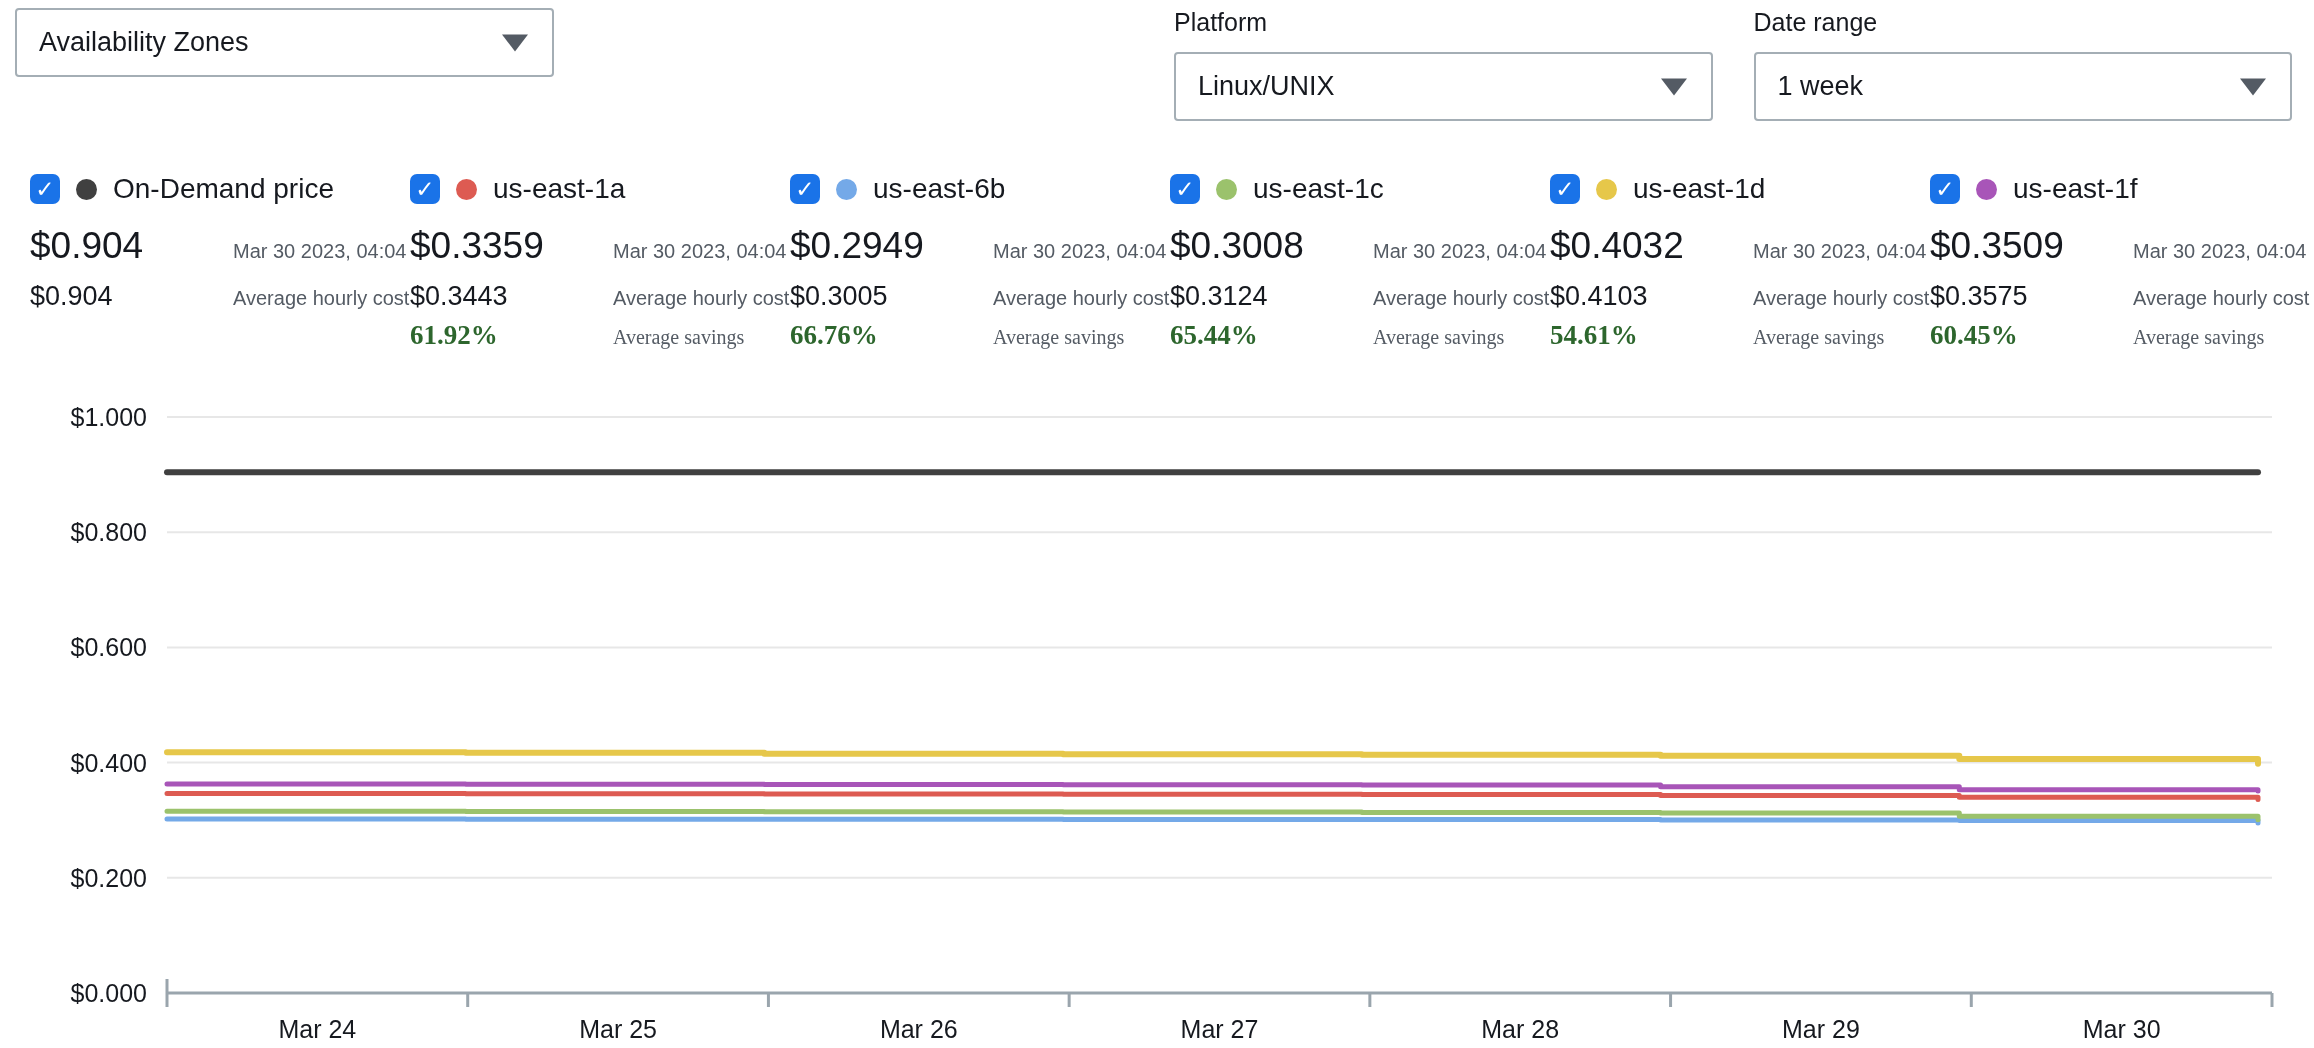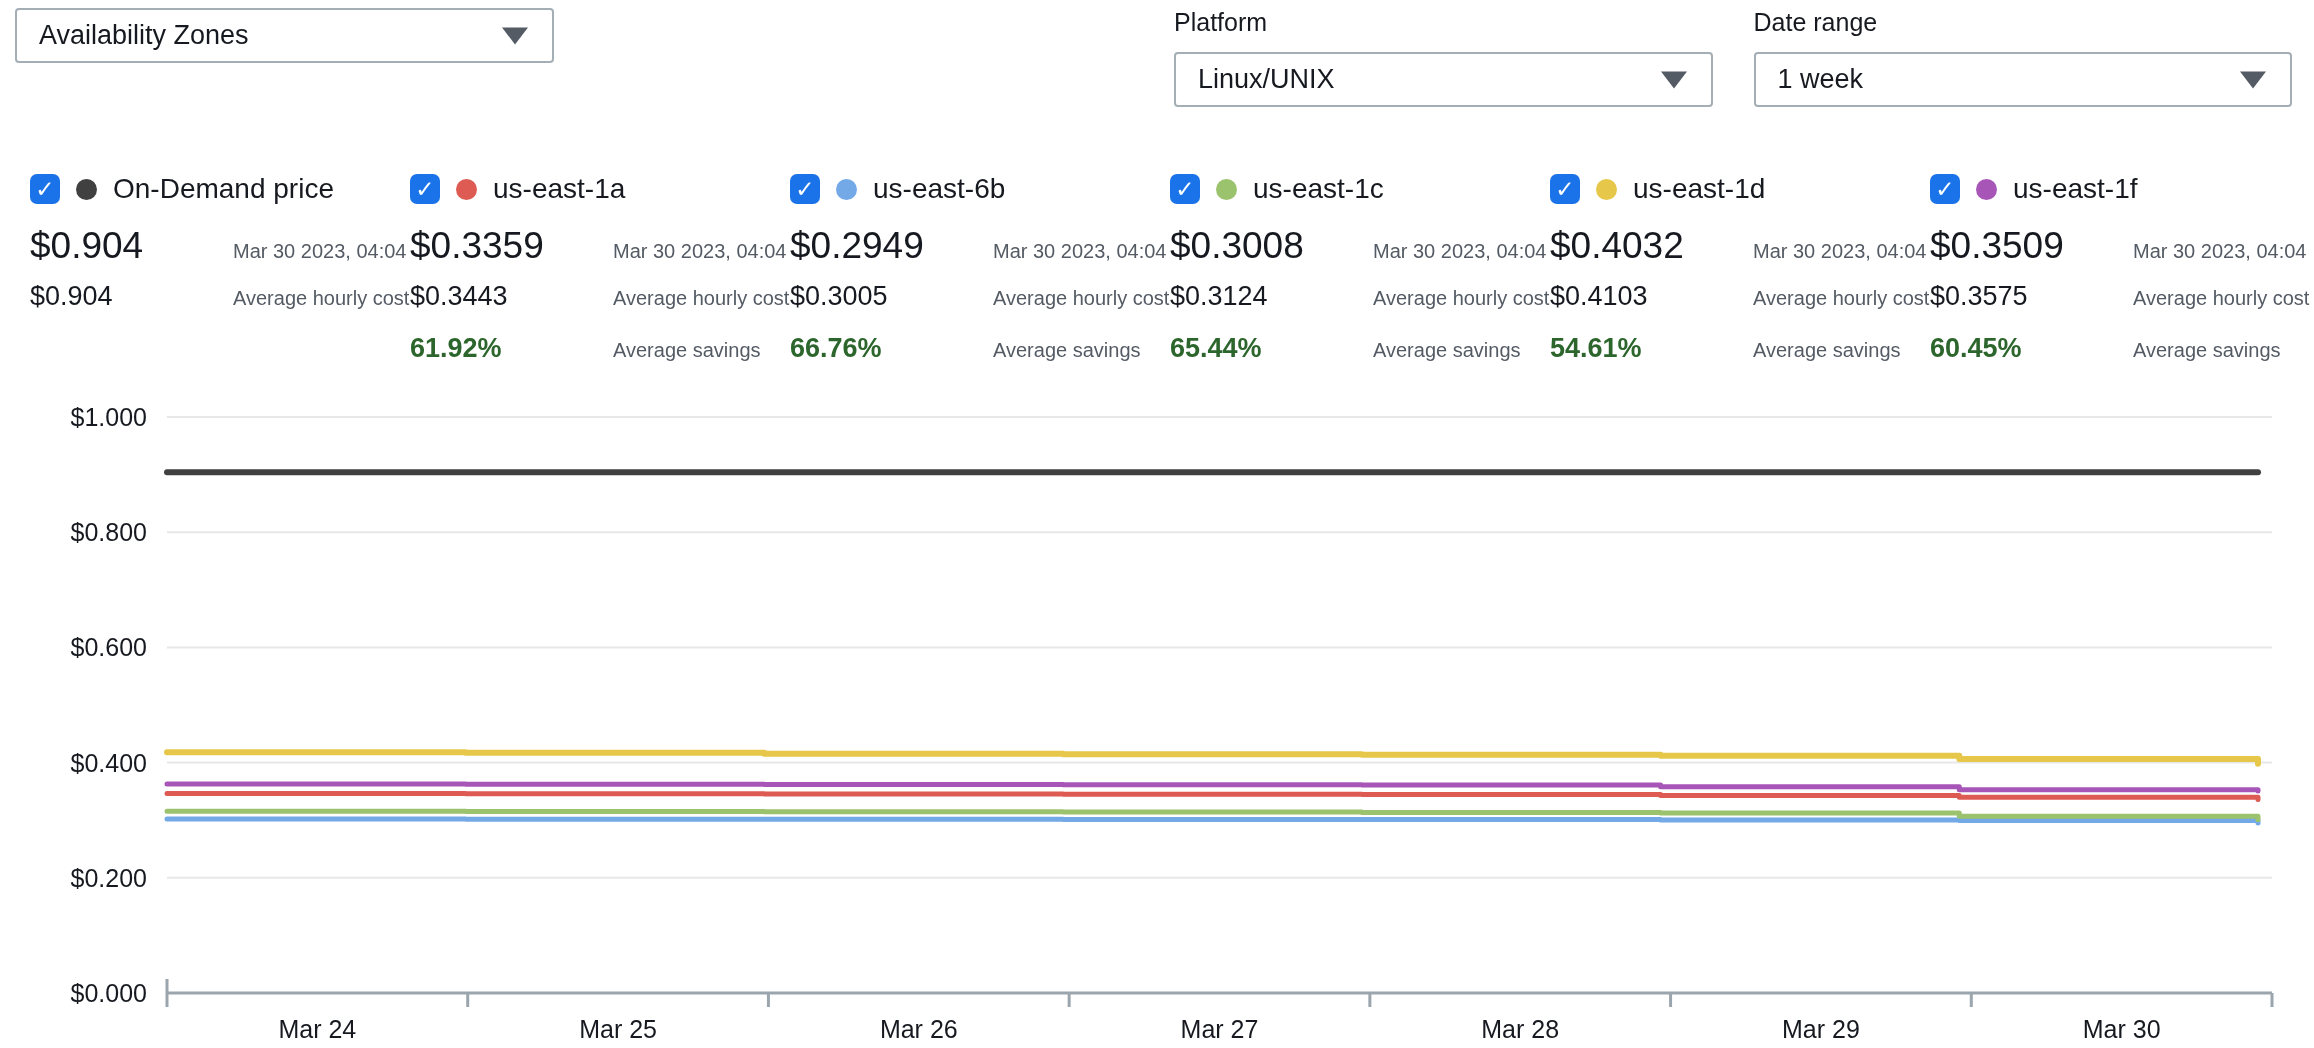--- a/index.html
+++ b/index.html
@@ -6,21 +6,21 @@
   html, body { width: 2314px; height: 1048px; background: #ffffff; overflow: hidden; }
   body { font-family: "Liberation Sans", "DejaVu Sans", sans-serif; color: #16191f; position: relative; }
 
   
   .controls {
     position: absolute; top: 8px; left: 15px; right: 22px;
     display: grid; grid-template-columns: repeat(4, 1fr); gap: 41px;
   }
   .control-label { font-size: 25px; color: #16191f; margin-bottom: 15px; }
   .select-box {
-    position: relative; height: 55px; background: #fff;
+    position: relative; height: 69px; background: #fff;
     border: 2px solid #a4aeb5; border-radius: 4px;
     display: flex; align-items: center; padding: 0 60px 0 22px;
     cursor: pointer;
   }
   .select-value { font-size: 27px; color: #16191f; white-space: nowrap; }
   .select-arrow {
     position: absolute; right: 24px; top: 50%; transform: translateY(-50%);
     width: 0; height: 0; border-left: 13px solid transparent; border-right: 13px solid transparent;
     border-top: 17px solid #545b64;
   }
@@ -36,21 +36,21 @@
     width: 30px; height: 30px; border-radius: 7px; background: #1a73e8;
     color: #fff; font-size: 23px; font-weight: bold;
     display: flex; align-items: center; justify-content: center; cursor: pointer;
     flex: 0 0 auto;
   }
   .series-dot { width: 21px; height: 21px; border-radius: 50%; flex: 0 0 auto; }
   .series-name { font-size: 28px; color: #16191f; white-space: nowrap; }
   .stat-row { display: flex; align-items: baseline; gap: 13px; }
   .stat-row.price-row  { margin-top: 17px; }
   .stat-row.cost-row   { margin-top: 14px; }
-  .stat-row.save-row   { margin-top: 21px; }
+  .stat-row.save-row   { margin-top: 8px; font-family: Liberation Serif, serif; }
   .stat-value { flex: 0 0 190px; white-space: nowrap; }
   .price-row .stat-value { font-size: 37px; color: #16191f; }
   .cost-row  .stat-value { font-size: 27px; color: #16191f; }
   .save-row  .stat-value { font-size: 27px; font-weight: bold; color: #2d662d; }
   .stat-label { font-size: 20px; color: #545b64; white-space: nowrap; }
 
   
   .chart-wrap { position: absolute; top: 390px; left: 0; width: 2314px; height: 658px; margin-left: 32px; }
   svg text { font-family: "Liberation Sans", "DejaVu Sans", sans-serif; }
 </style>

